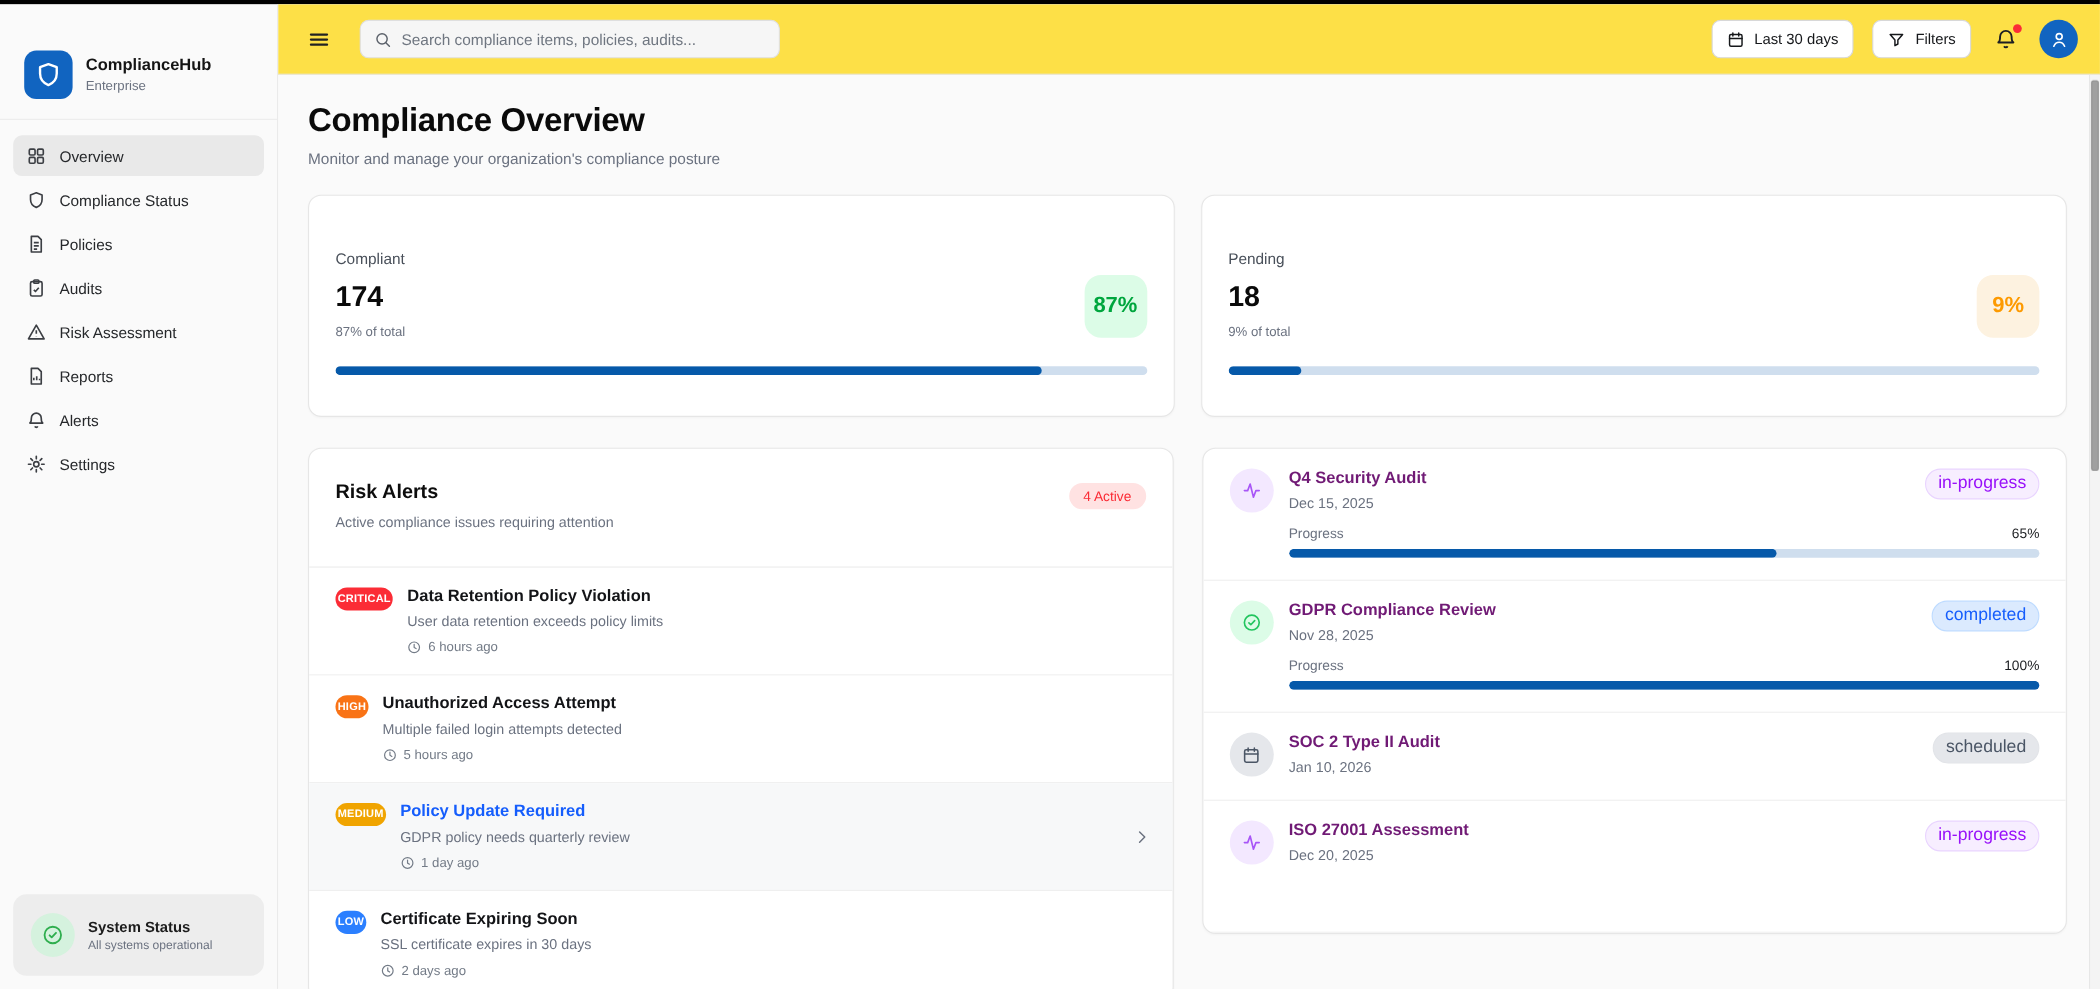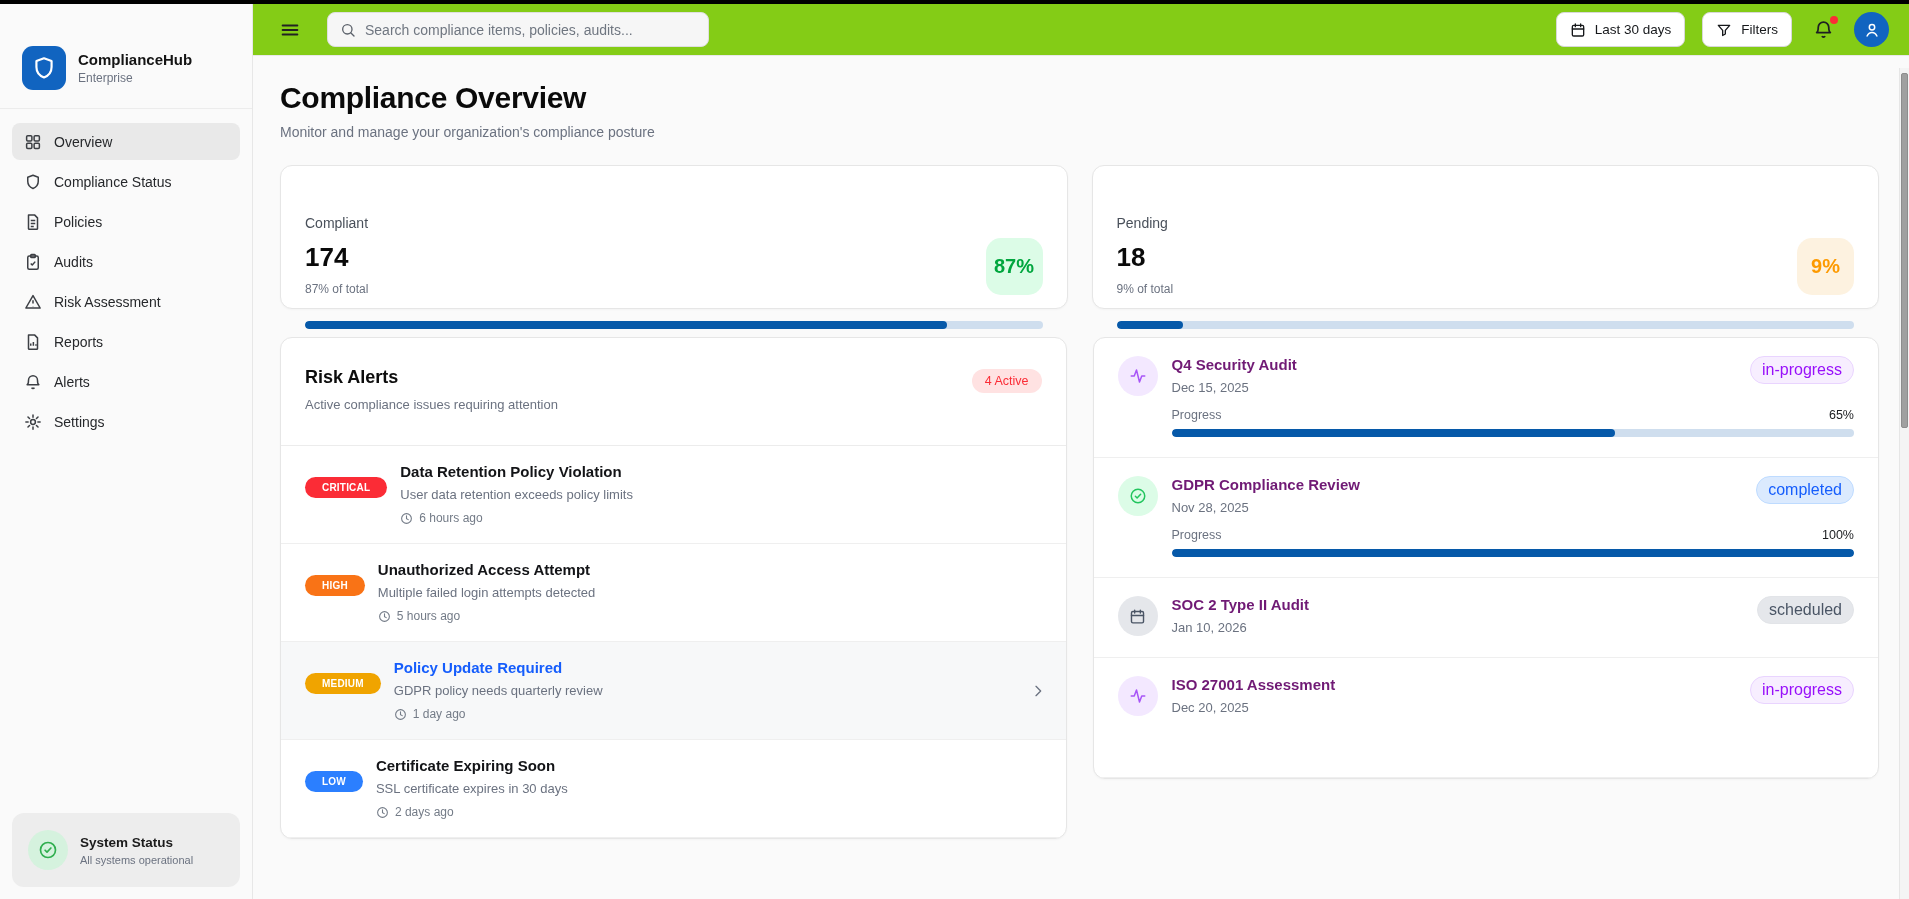--- a/index.html
+++ b/index.html
@@ -27,21 +27,21 @@
   .sidebar-spacer { flex:1; }
   .system-status { margin:12px; padding:17px 16px; background:#ededed; border-radius:12px;
     display:flex; align-items:center; gap:12px; }
   .status-circle { width:40px; height:40px; border-radius:50%; background:#d5f2de;
     display:flex; align-items:center; justify-content:center; color:#2fae4e; }
   .status-title { font-size:13.5px; font-weight:700; color:#1c1c1c; }
   .status-sub { font-size:11px; color:#6b7280; margin-top:4px; }
 
   
   .main { flex:1; display:flex; flex-direction:column; background:#fafafa; min-width:0; }
-  .header { height:52px; background:#84cc16; border-bottom:1px solid #e8e8e8;
+  .header { height:64px; background:#fde047; border-bottom:1px solid #e8e8e8;
     display:flex; align-items:center; padding:0 20px 0 26px; gap:26px; }
   .hamburger { width:22px; height:22px; color:#222; cursor:pointer; background:none; border:none; }
   .search-box { width:382px; height:35px; background:#f6f6f6; border:1px solid #dfdfdf;
     border-radius:8px; display:flex; align-items:center; gap:9px; padding:0 12px; }
   .search-box svg { color:#5b616a; }
   .search-input { border:none; outline:none; background:transparent; flex:1; font-size:14px;
     color:#111; font-family:inherit; }
   .search-input::placeholder { color:#6f7680; }
   .header-right { margin-left:auto; display:flex; align-items:center; gap:17px; }
   .hdr-btn { height:35px; display:flex; align-items:center; gap:9px; padding:0 13px;
@@ -53,21 +53,21 @@
     border-radius:50%; background:#fb2c36; }
   .avatar { width:35px; height:35px; border-radius:50%; background:#1164c0; color:#fff;
     display:flex; align-items:center; justify-content:center; cursor:pointer; border:none; }
 
   
   .content { flex:1; overflow:hidden; padding:25px 30px 0 27px; }
   .page-title { font-size:30px; font-weight:700; color:#0a0a0a; letter-spacing:-0.3px; }
   .page-sub { font-size:14px; color:#6b7280; margin-top:9px; }
 
   .stats-row { display:flex; gap:24px; margin-top:25px; }
-  .stat-card { position:relative; flex:1; height:144px; background:#fff;
+  .stat-card { position:relative; flex:1; height:202px; background:#fff;
     border:1px solid #e6e6e6; border-radius:12px; padding:49px 24px 0;
     box-shadow:0 1px 2px rgba(0,0,0,.03); }
   .stat-label { font-size:14px; color:#49505a; }
   .stat-value { font-size:26px; font-weight:700; color:#0a0a0a; margin-top:11px; }
   .stat-sub { font-size:12px; color:#6b7280; margin-top:9px; }
   .stat-bar { margin-top:25px; height:8px; border-radius:99px; background:#cfdeee; overflow:hidden; }
   .stat-bar-fill { height:100%; border-radius:99px; background:#0659a9; }
   .stat-badge { position:absolute; top:72px; right:24px; width:57px; height:57px;
     border-radius:15px; display:flex; align-items:center; justify-content:center;
     font-size:20px; font-weight:700; }
@@ -87,21 +87,21 @@
   .view-all-btn { position:absolute; top:27px; right:24px; height:35px; display:flex;
     align-items:center; gap:8px; padding:0 14px; background:#fff; border:1px solid #d8d8d8;
     border-radius:8px; font-size:13.5px; font-weight:500; color:#16181b; cursor:pointer;
     font-family:inherit; }
 
   
   .alert-item { display:flex; align-items:flex-start; gap:13px; padding:17px 24px 0;
     height:98px; border-bottom:1px solid #efefef; cursor:pointer; position:relative; }
   .alert-item[data-highlighted="true"] { background:#f7f8f9; }
   .alert-item[data-highlighted="true"] .alert-title { color:#155dfc; }
-  .sev-badge { flex:none; margin-top:14px; padding:5px 17px; border-radius:999px;
+  .sev-badge { flex:none; margin-top:1px; padding:5px 2px; border-radius:999px;
     font-size:10px; font-weight:700; color:#fff; letter-spacing:.2px;text-align:center; }
   .sev-badge[data-severity="CRITICAL"] { background:#fb2c36; }
   .sev-badge[data-severity="HIGH"]     { background:#f97316; }
   .sev-badge[data-severity="MEDIUM"]   { background:#f0a400; }
   .sev-badge[data-severity="LOW"]      { background:#2b7fff; }
   .alert-title { font-size:15px; font-weight:600; color:#131417; }
   .alert-desc { font-size:13px; color:#6b7280; margin-top:7px; }
   .alert-time { display:flex; align-items:center; gap:6px; font-size:12px; color:#737b87;
     margin-top:9px; }
   .alert-time svg { color:#737b87; }

